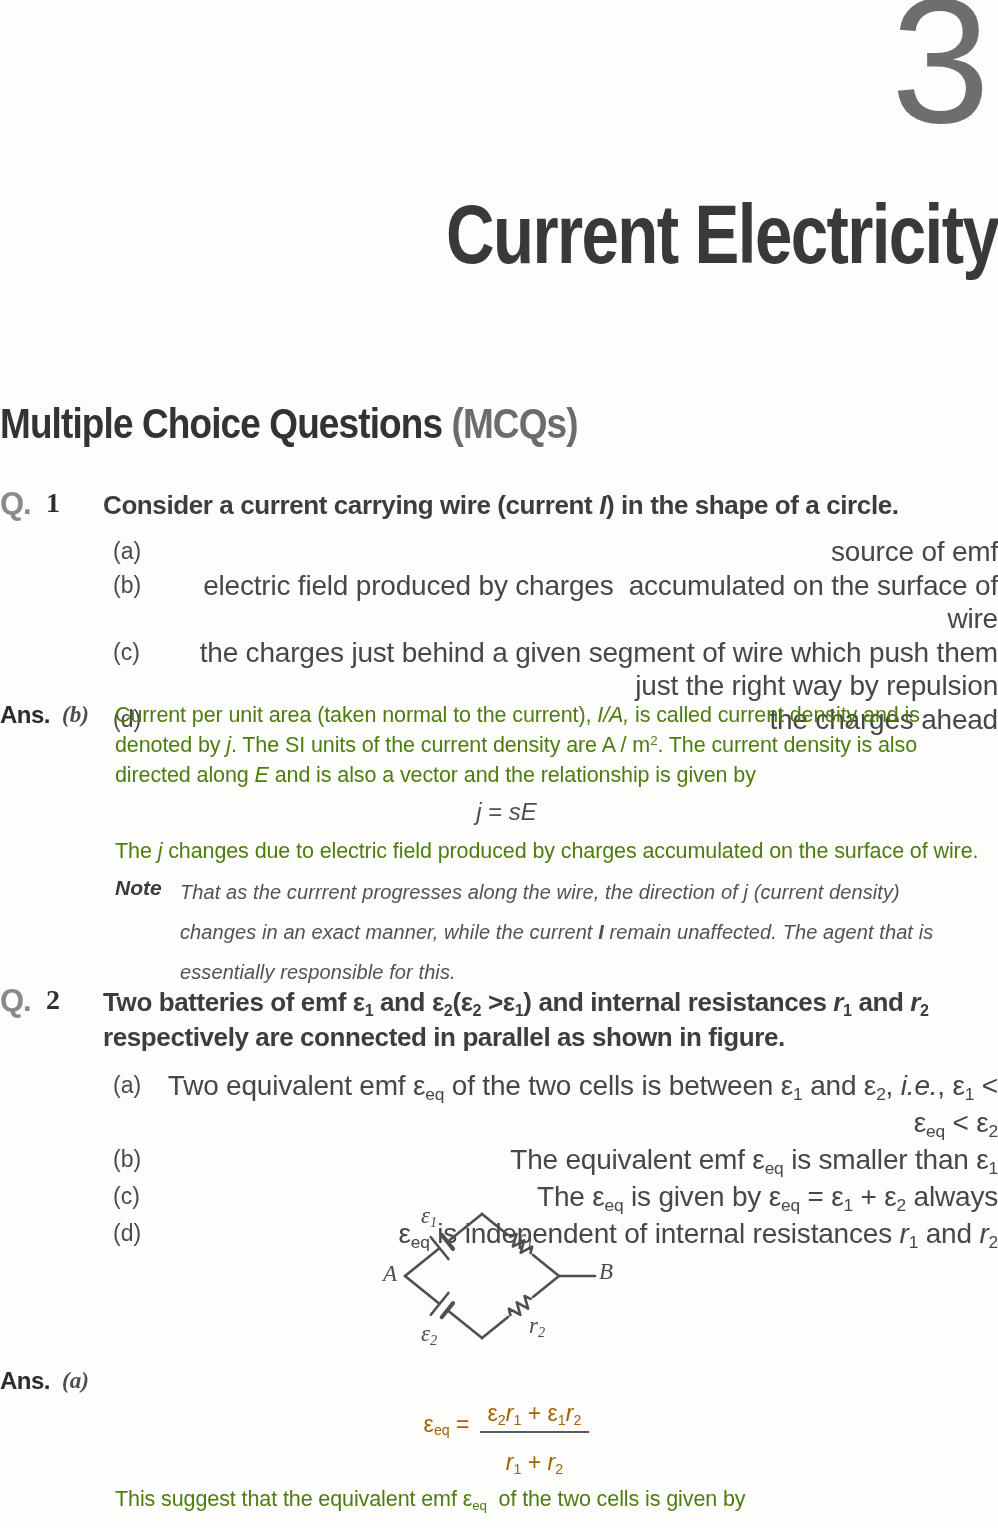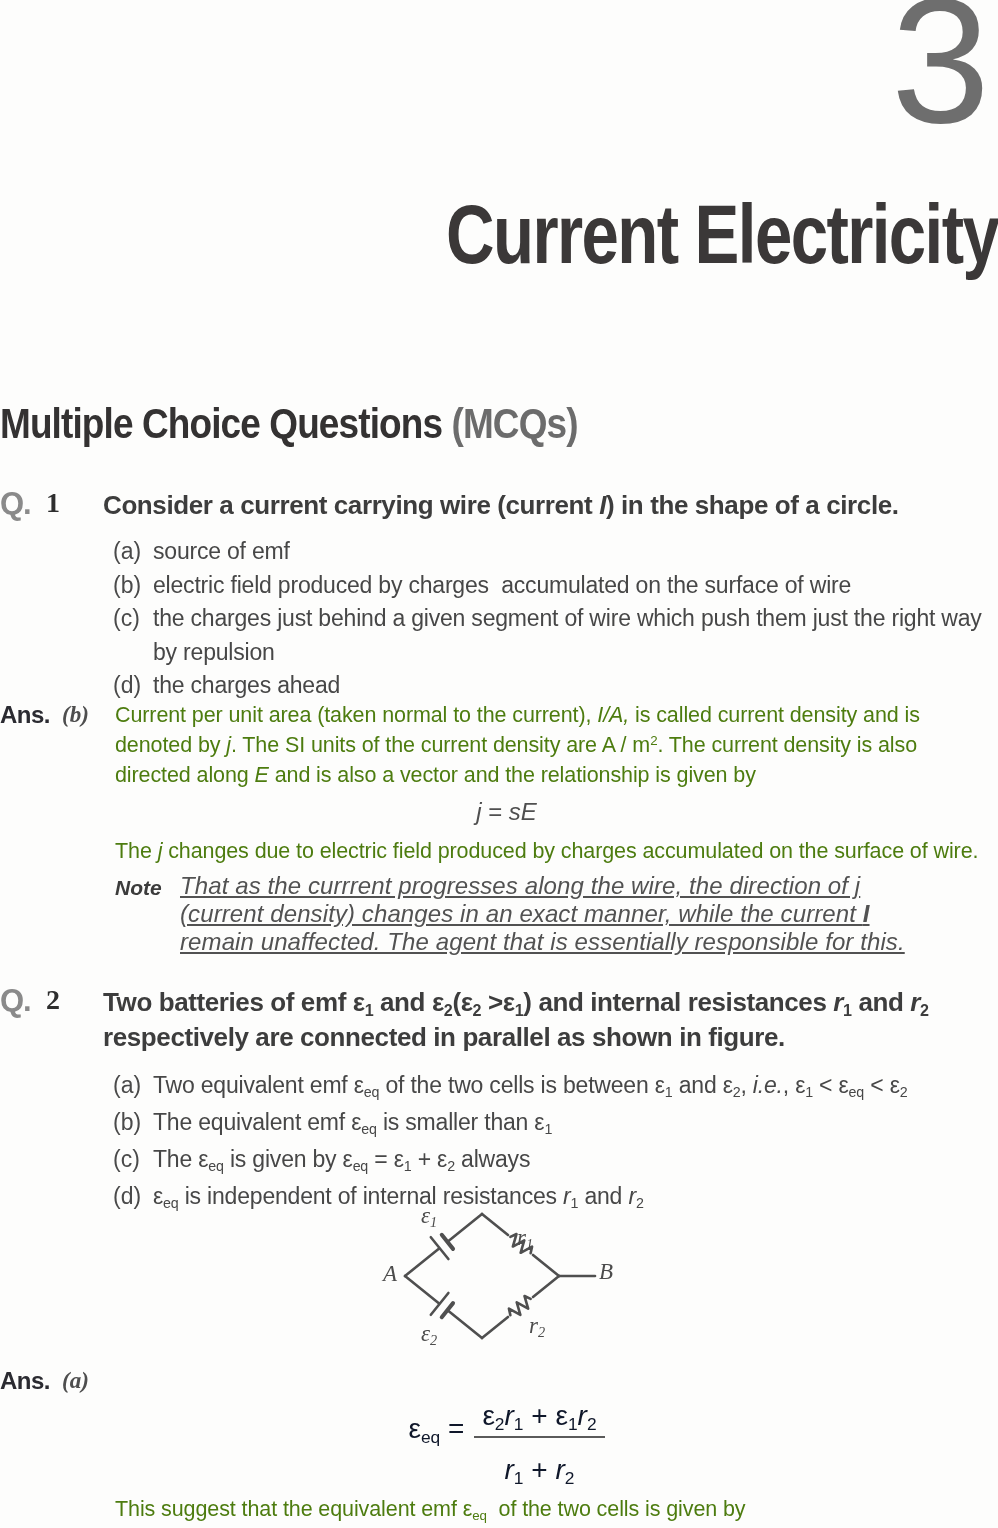--- a/index.html
+++ b/index.html
@@ -40,21 +40,21 @@
     font-size:28px; font-weight:700; color:#2e2e2e; line-height:1.1;
   }
   .q-text {
     flex:1; font-size:26px; font-weight:600; color:#3d3d3d;
     letter-spacing:-0.4px; line-height:35px; padding-right:2px;margin-left:23px;
   }
 
   .opt-list { margin-top:12px; margin-left:113px; }
   .opt-row { display:flex; align-items:flex-start; }
   .opt-key { flex:0 0 40px; font-size:23px; color:#4a4a4a; }
-  .opt-text { flex:1; font-size:23px; color:#474747; letter-spacing:-0.2px; }
+  .opt-text { flex:1; font-size:28px; color:#474747; letter-spacing:-0.2px;text-align:right; }
   .q1 .opt-row { line-height:33.5px; }
   .q2 .opt-row { line-height:37px; }
 
   
   .ans-row { display:flex; align-items:flex-start; }
   .ans-label {
     flex:0 0 62px; font-size:24px; font-weight:800; color:#2b2b31;
     letter-spacing:-0.5px; line-height:30px;
   }
   .ans-key {
@@ -69,29 +69,29 @@
     padding-right:100px; color:#4f4f4f;
   }
   .formula-je { font-size:24px; margin:8px 0 10px 0; font-family:"Liberation Sans", sans-serif; }
 
   .note-row { display:flex; margin-top:6px; }
   .note-label {
     flex:0 0 65px; font-size:21px; font-weight:700; font-style:italic;
     color:#3c3c3c; line-height:32px;
   }
   .note-text {
-    flex:1; max-width:755px; font-style:italic; font-size:24px; color:#525252;
-    line-height:28px; letter-spacing:0.1px;text-decoration:underline;
+    flex:1; max-width:755px; font-style:italic; font-size:20px; color:#525252;
+    line-height:40px; letter-spacing:0.1px;
   }
 
   sub { font-size:0.62em; vertical-align:baseline; position:relative; top:0.28em; line-height:0; }
   sup { font-size:0.62em; vertical-align:baseline; position:relative; top:-0.5em; line-height:0; }
 
   
-  .frac-row { margin:6px 0 8px 0; font-size:28px; color:#0f172a; }
+  .frac-row { margin:6px 0 8px 0; font-size:23px; color:#a16207; }
   .frac-lhs { margin-right:10px; }
   .frac { display:inline-block; text-align:center; vertical-align:middle;margin-top:28px; }
   .frac .num { display:block; border-bottom:2px solid #5a5a5a; padding:0 8px 4px 8px; }
   .frac .den { display:block; padding-top:16px; }
 
   .final-ineq { font-size:23px; color:#555; margin-top:8px; }
 
   
   .figure { position:absolute; left:385px; top:1200px; width:245px; height:155px;text-align:right; }
   .figure svg { position:absolute; left:0; top:0; }

